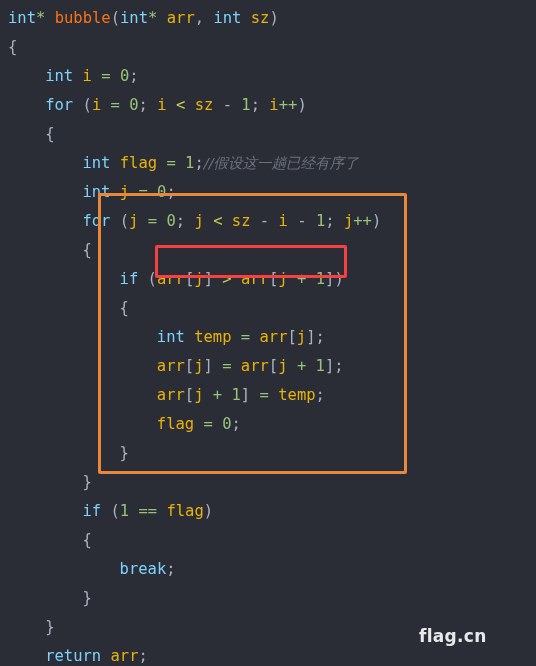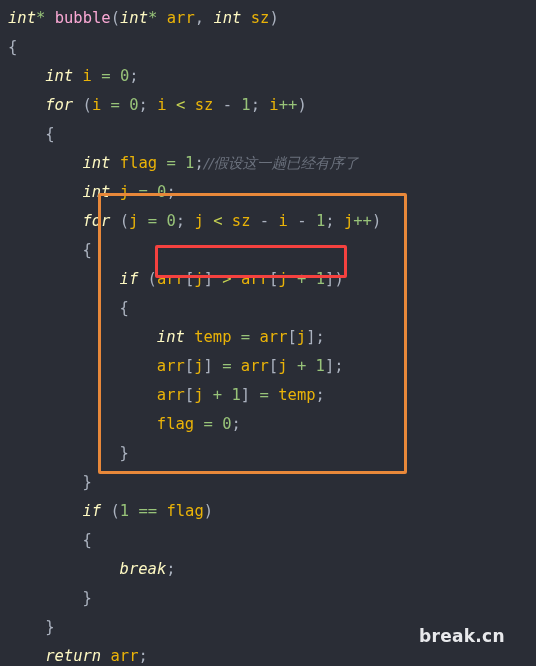--- a/index.html
+++ b/index.html
@@ -24,22 +24,22 @@
     top: 4px;
     width: 536px;
     white-space: pre;
   }
   .line {
     height: 29px;
     padding-left: 8px;
     white-space: pre;
   }
   
-  .kw   { color: #fef9c3; font-style: italic; }            
-  .fn   { color: #f9a8d4; }            
+  .kw   { color: #7dd3fc; }            
+  .fn   { color: #f97316; }            
   .id   { color: #eab308; }            
   .num  { color: #98c379; }            
   .op   { color: #abb2bf; }            
   .opg  { color: #98c379; }            
   .cmp  { color: #c5d152; }            
   .eq   { color: #98c379; }            
   .brc  { color: #abb2bf; }            
   .par  { color: #abb2bf; }            
   .cmt  { color: #6b717d; font-style: italic; font-family: "DejaVu Sans", "Liberation Sans", sans-serif; font-size: 14.5px; margin-top: 40px; }
 
@@ -69,15 +69,15 @@
 </head>
 <body>
 
 <div id="screenshot" style="background: rgb(42, 45, 54);">
 
   <div class="code" id="code-body"><div class="line" style="padding-left: 8px;"><span class="kw">int</span><span class="opg">*</span><span class="op"> </span><span class="fn">bubble</span><span class="par">(</span><span class="kw">int</span><span class="opg">*</span><span class="op"> </span><span class="id">arr</span><span class="op">, </span><span class="kw">int</span><span class="op"> </span><span class="id">sz</span><span class="par">)</span></div><div class="line" style="padding-left: 8px;"><span class="brc">{</span></div><div class="line" style="padding-left: 45.2px;"><span class="kw">int</span><span class="op"> </span><span class="id">i</span><span class="op"> </span><span class="eq">=</span><span class="op"> </span><span class="num">0</span><span class="op">;</span></div><div class="line" style="padding-left: 45.2px;"><span class="kw">for</span><span class="op"> </span><span class="par">(</span><span class="id">i</span><span class="op"> </span><span class="eq">=</span><span class="op"> </span><span class="num">0</span><span class="op">; </span><span class="id">i</span><span class="op"> </span><span class="cmp">&lt;</span><span class="op"> </span><span class="id">sz</span><span class="op"> </span><span class="op">-</span><span class="op"> </span><span class="num">1</span><span class="op">; </span><span class="id">i</span><span class="opg">++</span><span class="par">)</span></div><div class="line" style="padding-left: 45.2px;"><span class="brc">{</span></div><div class="line" style="padding-left: 82.4px;"><span class="kw">int</span><span class="op"> </span><span class="id">flag</span><span class="op"> </span><span class="eq">=</span><span class="op"> </span><span class="num">1</span><span class="op">;</span><span class="cmt">//假设这一趟已经有序了</span></div><div class="line" style="padding-left: 82.4px;"><span class="kw">int</span><span class="op"> </span><span class="id">j</span><span class="op"> </span><span class="eq">=</span><span class="op"> </span><span class="num">0</span><span class="op">;</span></div><div class="line" style="padding-left: 82.4px;"><span class="kw">for</span><span class="op"> </span><span class="par">(</span><span class="id">j</span><span class="op"> </span><span class="eq">=</span><span class="op"> </span><span class="num">0</span><span class="op">; </span><span class="id">j</span><span class="op"> </span><span class="cmp">&lt;</span><span class="op"> </span><span class="id">sz</span><span class="op"> </span><span class="op">-</span><span class="op"> </span><span class="id">i</span><span class="op"> </span><span class="op">-</span><span class="op"> </span><span class="num">1</span><span class="op">; </span><span class="id">j</span><span class="opg">++</span><span class="par">)</span></div><div class="line" style="padding-left: 82.4px;"><span class="brc">{</span></div><div class="line" style="padding-left: 119.6px;"><span class="kw">if</span><span class="op"> </span><span class="par">(</span><span class="id">arr</span><span class="op">[</span><span class="id">j</span><span class="op">]</span><span class="op"> </span><span class="cmp">&gt;</span><span class="op"> </span><span class="id">arr</span><span class="op">[</span><span class="id">j</span><span class="op"> </span><span class="opg">+</span><span class="op"> </span><span class="num">1</span><span class="op">]</span><span class="par">)</span></div><div class="line" style="padding-left: 119.6px;"><span class="brc">{</span></div><div class="line" style="padding-left: 156.8px;"><span class="kw">int</span><span class="op"> </span><span class="id">temp</span><span class="op"> </span><span class="eq">=</span><span class="op"> </span><span class="id">arr</span><span class="op">[</span><span class="id">j</span><span class="op">];</span></div><div class="line" style="padding-left: 156.8px;"><span class="id">arr</span><span class="op">[</span><span class="id">j</span><span class="op">]</span><span class="op"> </span><span class="eq">=</span><span class="op"> </span><span class="id">arr</span><span class="op">[</span><span class="id">j</span><span class="op"> </span><span class="opg">+</span><span class="op"> </span><span class="num">1</span><span class="op">];</span></div><div class="line" style="padding-left: 156.8px;"><span class="id">arr</span><span class="op">[</span><span class="id">j</span><span class="op"> </span><span class="opg">+</span><span class="op"> </span><span class="num">1</span><span class="op">]</span><span class="op"> </span><span class="eq">=</span><span class="op"> </span><span class="id">temp</span><span class="op">;</span></div><div class="line" style="padding-left: 156.8px;"><span class="id">flag</span><span class="op"> </span><span class="eq">=</span><span class="op"> </span><span class="num">0</span><span class="op">;</span></div><div class="line" style="padding-left: 119.6px;"><span class="brc">}</span></div><div class="line" style="padding-left: 82.4px;"><span class="brc">}</span></div><div class="line" style="padding-left: 82.4px;"><span class="kw">if</span><span class="op"> </span><span class="par">(</span><span class="num">1</span><span class="op"> </span><span class="eq">==</span><span class="op"> </span><span class="id">flag</span><span class="par">)</span></div><div class="line" style="padding-left: 82.4px;"><span class="brc">{</span></div><div class="line" style="padding-left: 119.6px;"><span class="kw">break</span><span class="op">;</span></div><div class="line" style="padding-left: 82.4px;"><span class="brc">}</span></div><div class="line" style="padding-left: 45.2px;"><span class="brc">}</span></div><div class="line" style="padding-left: 45.2px;"><span class="kw">return</span><span class="op"> </span><span class="id">arr</span><span class="op">;</span></div></div>
 
   <div class="box" id="orange-box" style="left: 98px; top: 193px; width: 309px; height: 281px; border-color: rgb(232, 136, 58);"></div>
   <div class="box" id="red-box" style="left: 155px; top: 245px; width: 192px; height: 33px; border-color: rgb(245, 65, 63);"></div>
 
-  <div id="watermark" style="left: 419px; top: 622px; color: rgb(232, 233, 236);">break.cn</div>
+  <div id="watermark" style="left: 419px; top: 622px; color: rgb(232, 233, 236);">flag.cn</div>
 
 </div>
 
 </body></html>

